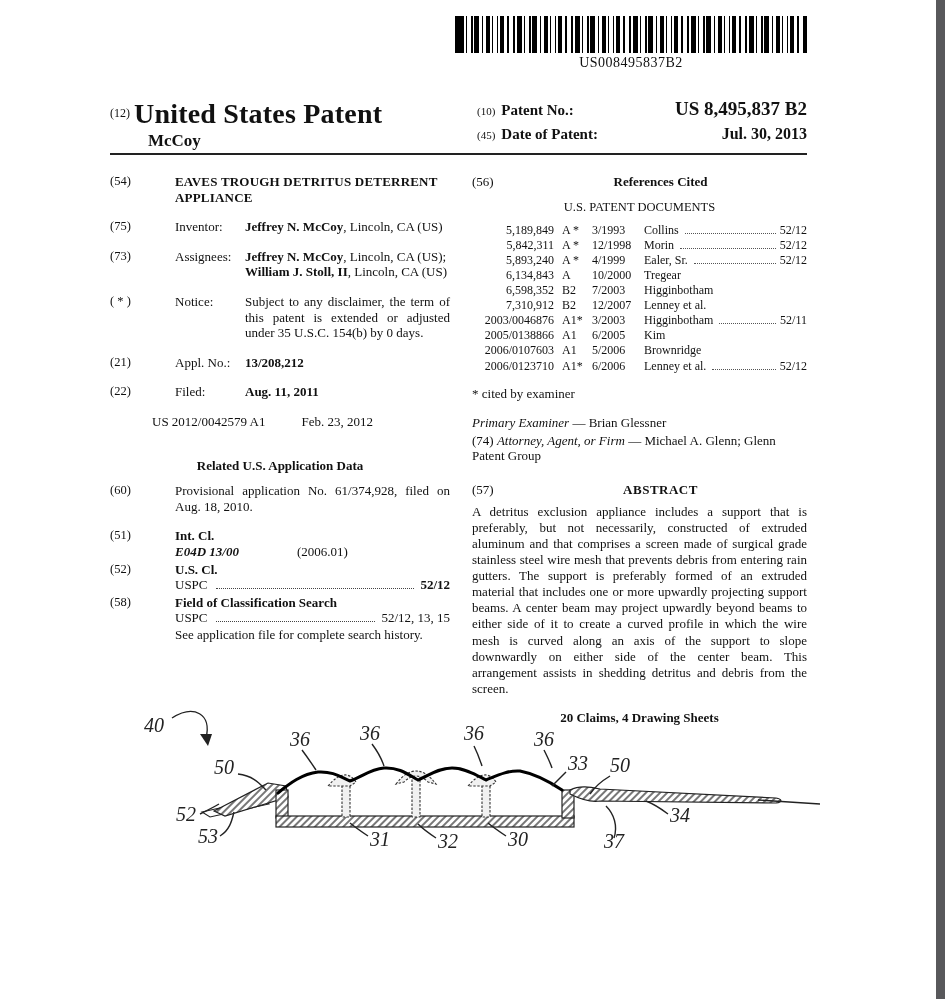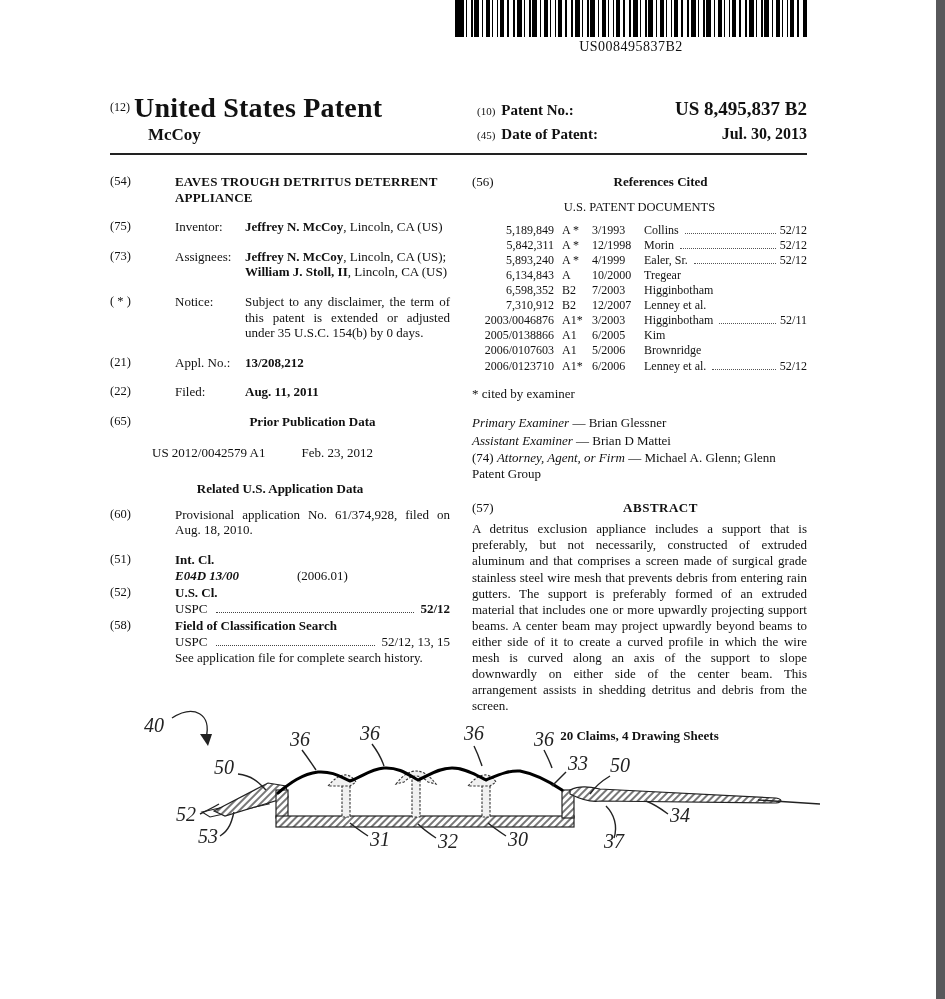--- a/index.html
+++ b/index.html
@@ -3,36 +3,36 @@
 <meta charset="utf-8">
 <style>
   * { margin:0; padding:0; box-sizing:border-box; }
   html,body { background:#fff; }
   body { font-family:"Liberation Serif","DejaVu Serif",serif; color:#111; }
   .page { position:relative; width:945px; height:999px; background:#fff; overflow:hidden; }
 
   .edge-bar { position:absolute; right:0; top:0; width:9px; height:999px; background:#58585b; }
 
   
-  .barcode-wrap { position:absolute; left:455px; top:0; width:352px; text-align:center; }
+  .barcode-wrap { position:absolute; left:455px; top:16px; width:352px; text-align:center; }
   .barcode-bars { height:37px; width:352px;
     background:
       linear-gradient(90deg,#000 0 4px, transparent 4px),
       linear-gradient(270deg,#000 0 4px, transparent 4px),
       repeating-linear-gradient(90deg,
         #000 0 2px,#fff 2px 4px,#000 4px 9px,#fff 9px 11px,#000 11px 12px,#fff 12px 16px,
         #000 16px 18px,#fff 18px 19px,#000 19px 24px,#fff 24px 27px,#000 27px 28px,#fff 28px 31px,
         #000 31px 35px,#fff 35px 37px,#000 37px 38px,#fff 38px 42px,#000 42px 43px,#fff 43px 45px,
         #000 45px 49px,#fff 49px 52px,#000 52px 54px,#fff 54px 58px);
   }
   .barcode-text { font-size:14px; letter-spacing:.5px; margin-top:2px; }
 
   
   .header { position:absolute; left:110px; top:92px; width:697px; }
-  .hdr-left { position:absolute; left:0; top:0; }
+  .hdr-left { position:absolute; left:0; top:6px; }
   .hdr-num { font-size:12px; vertical-align:6px; }
   .hdr-title { font-size:28px; font-weight:bold; letter-spacing:.2px; }
   .hdr-surname { font-size:17px; font-weight:bold; margin-left:38px; margin-top:1px; }
   .hdr-right { position:absolute; right:0; top:6px; width:330px; }
   .hdr-row { display:flex; align-items:baseline; font-size:15px; margin-bottom:5px; }
   .hdr-row .n { font-size:11px; margin-right:6px; }
   .hdr-row .lbl { font-weight:bold; }
   .hdr-row .val { margin-left:auto; font-weight:bold; font-size:19px; }
   .hdr-row.date .val { font-size:16px; }
   .rule { position:absolute; left:110px; top:153px; width:697px; height:2px; background:#222; }
@@ -46,21 +46,21 @@
   .item .num { font-size:12.5px; }
   .lab-val { display:grid; grid-template-columns:70px 1fr; }
   .bold { font-weight:bold; }
   .ital { font-style:italic; }
   .just { text-align:justify; }
   .title-54 { font-weight:bold; letter-spacing:.2px; }
 
   .center-head { text-align:center; font-weight:bold; margin-bottom:9px; }
   .pubdata-row { display:flex; margin-left:42px; margin-bottom:20px; }
   .pubdata-row .d { margin-left:36px; }
-  .related-head { text-align:center; font-weight:bold; margin:21px 0 10px; }
+  .related-head { text-align:center; font-weight:bold; margin:28px 0 10px; }
 
   .cls-row { display:flex; align-items:baseline;text-align:right; }
   .cls-row .dots { flex:1; border-bottom:1.6px dotted #444; margin:0 6px 3px 8px; }
   .cls-line2 { margin-top:1px; }
   .intcl-row { display:flex; }
   .intcl-row .yr { margin-left:58px; }
 
   
   .ref-head { display:grid; grid-template-columns:42px 1fr; margin-bottom:10px; }
   .ref-head .h { text-align:center; font-weight:bold; }
@@ -170,24 +170,20 @@
       </div>
 
       <div class="item">
         <span class="num">(22)</span>
         <span class="lab-val">
           <span>Filed:</span>
           <span class="bold">Aug. 11, 2011</span>
         </span>
       </div>
 
-      <div class="item" style="margin-bottom:6px;">
-        <span class="num">(65)</span>
-        <span class="center-head">Prior Publication Data</span>
-      </div>
       <div class="pubdata-row">
         <span>US 2012/0042579 A1</span>
         <span class="d">Feb. 23, 2012</span>
       </div>
 
       <div class="related-head">Related U.S. Application Data</div>
       <div class="item">
         <span class="num">(60)</span>
         <span class="just">Provisional application No. 61/374,928, filed on Aug. 18, 2010.</span>
       </div>
@@ -339,23 +335,20 @@
               <span>52/12</span>
             </span>
         </div>
       </div>
 
       <div class="cited-note">* cited by examiner</div>
 
       <div class="exam-line">
         <span class="ital">Primary Examiner</span><span> — Brian Glessner</span>
       </div>
-      <div class="exam-line">
-        <span class="ital">Assistant Examiner</span><span> — Brian D Mattei</span>
-      </div>
       <div class="atty">
         <span>(74)</span>
         <span class="ital">Attorney, Agent, or Firm</span><span> — Michael A. Glenn; Glenn Patent Group</span>
       </div>
 
       <div class="abs-head">
         <span class="num">(57)</span>
         <span class="h">ABSTRACT</span>
       </div>
       <div class="abs-text">A detritus exclusion appliance includes a support that is preferably, but not necessarily, constructed of extruded aluminum and that comprises a screen made of surgical grade stainless steel wire mesh that prevents debris from entering rain gutters. The support is preferably formed of an extruded material that includes one or more upwardly projecting support beams. A center beam may project upwardly beyond beams to either side of it to create a curved profile in which the wire mesh is curved along an axis of the support to slope downwardly on either side of the center beam. This arrangement assists in shedding detritus and debris from the screen.</div>

